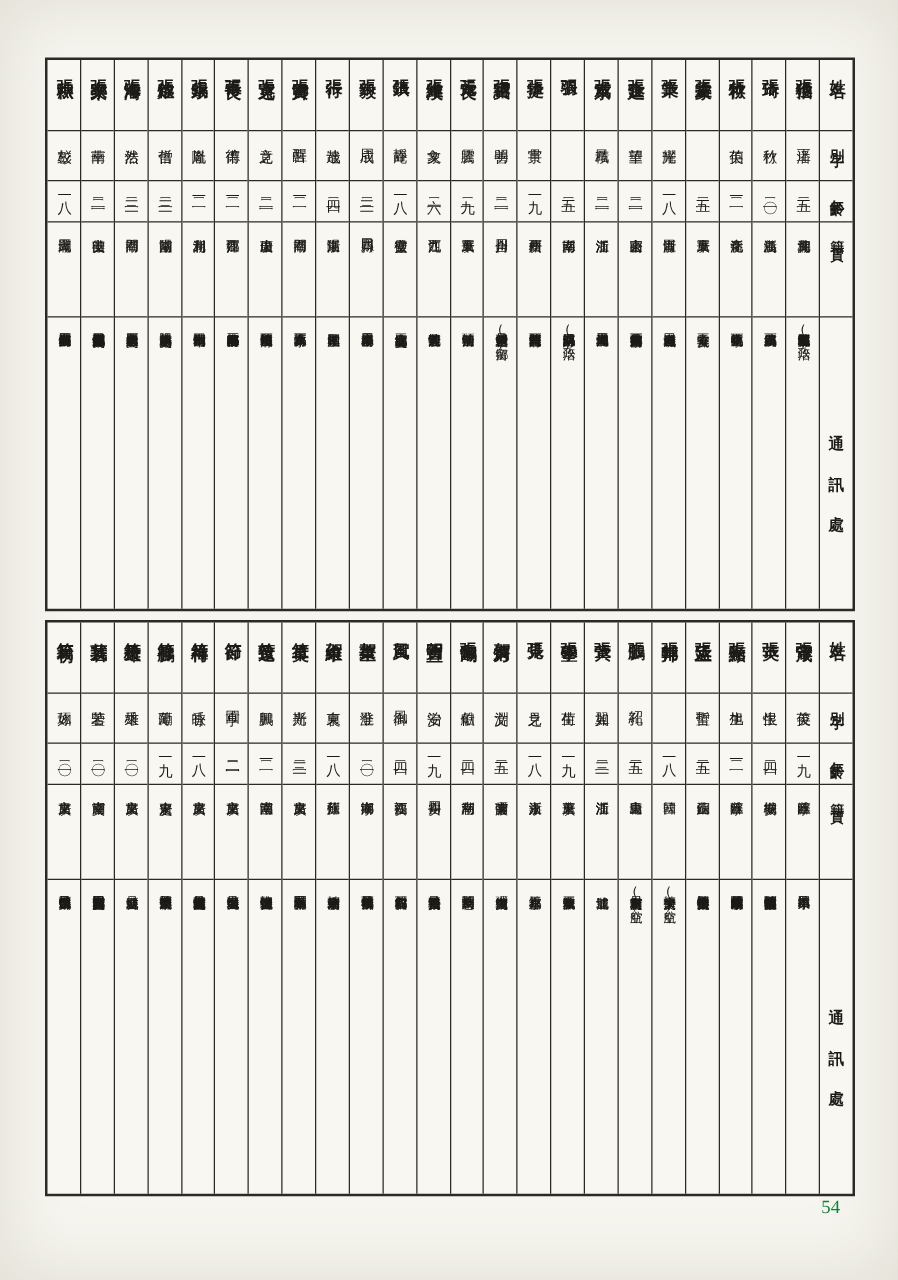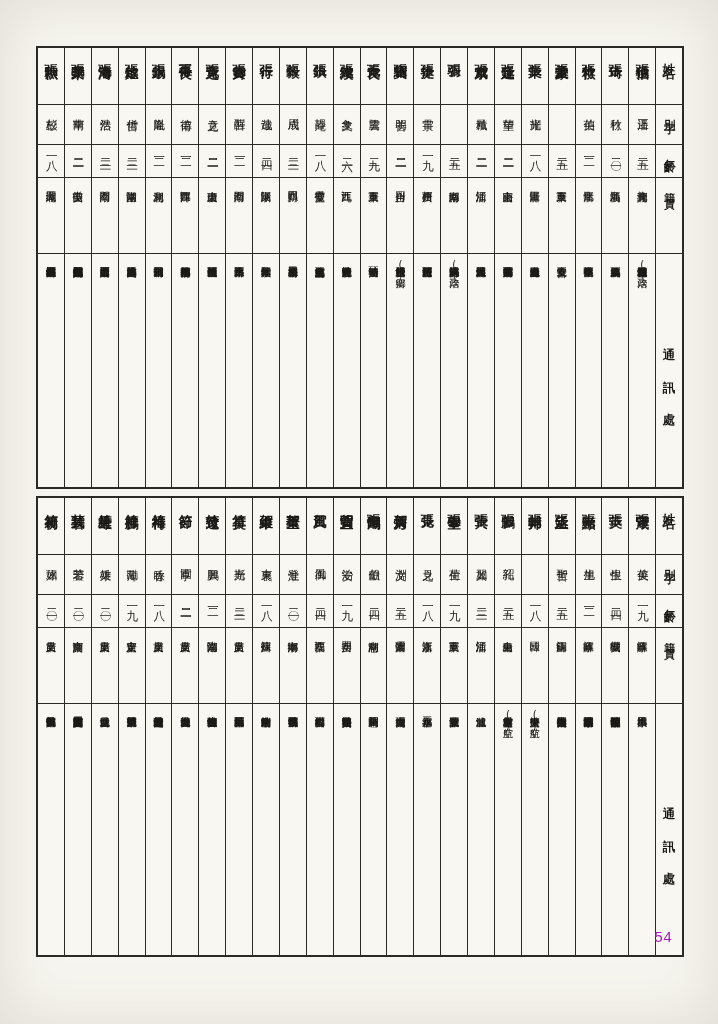--- a/index.html
+++ b/index.html
@@ -65,24 +65,24 @@
   .t-bottom .c-addr{height:252px;}
   .header-col .cell span{font-weight:bold;}
   .header-col .c-name span{font-size:13px;letter-spacing:3px;}
   .header-col .c-zi span,
   .header-col .c-age span{font-size:11.5px;letter-spacing:2px;}
   .header-col .c-native span{font-size:11px;letter-spacing:6px;}
   .header-col .c-addr{align-items:center;}
   .header-col .c-addr span{font-size:12.5px;letter-spacing:2.6em;padding-top:28px;}
   .page-number{
     position:absolute;
-    right:46px;top:930px;
-    font-family:Liberation Mono, monospace;
+    right:46px;top:958px;
+    font-family:Liberation Serif, serif;
     font-size:15px;
-    color:#a21caf;
+    color:#15803d;
   }
 </style>
 </head>
 <body>
 
 <div class="page">
   <div class="frame">
 
     <div class="register-table t-top">
 

